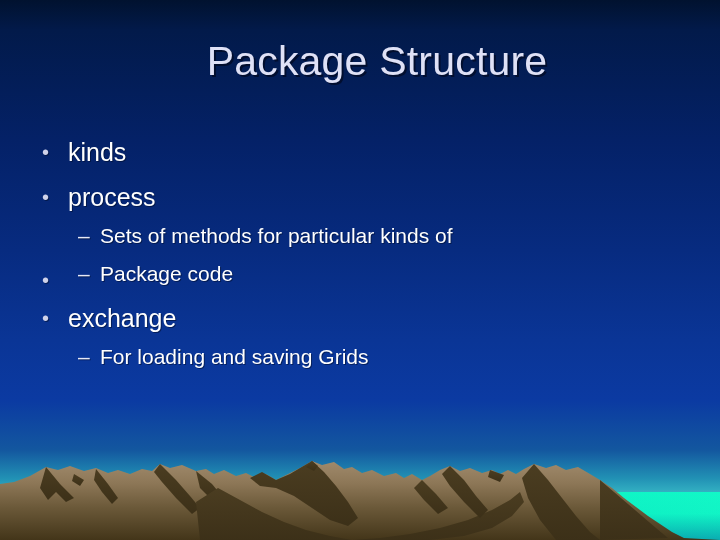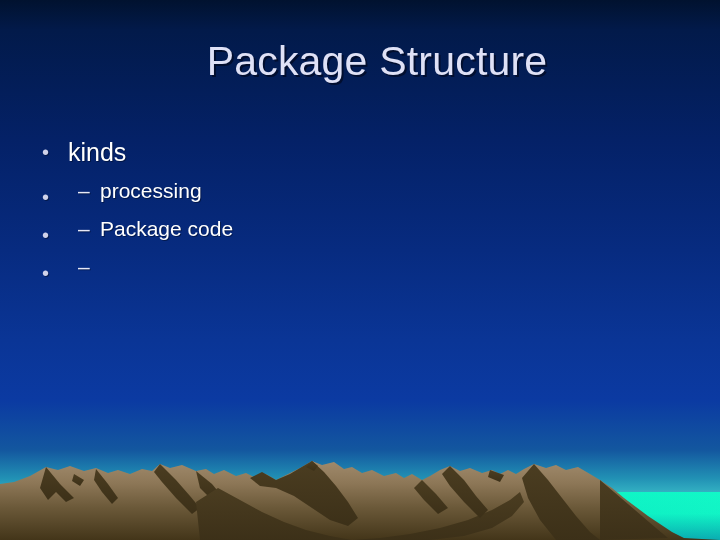--- a/index.html
+++ b/index.html
@@ -179,38 +179,41 @@
 
   <div class="body">
 
     <div class="lvl1">
       <span class="marker">•</span>
       <span>kinds</span>
     </div>
 
     <div class="lvl1">
       <span class="marker">•</span>
+      <span>process</span>
     </div>
     <div class="lvl2">
       <span class="marker">–</span>
-      <span class="txt">processing</span>
+      <span class="txt">Sets of methods for particular kinds of</span>
     </div>
     <div class="sp-after-sub"></div>
 
     <div class="lvl1">
       <span class="marker">•</span>
     </div>
     <div class="lvl2">
       <span class="marker">–</span>
       <span class="txt">Package code</span>
     </div>
     <div class="sp-after-sub"></div>
 
     <div class="lvl1">
       <span class="marker">•</span>
+      <span>exchange</span>
     </div>
     <div class="lvl2">
       <span class="marker">–</span>
+      <span class="txt">For loading and saving Grids</span>
     </div>
 
   </div>
 
 </div>
 
 </body></html>

